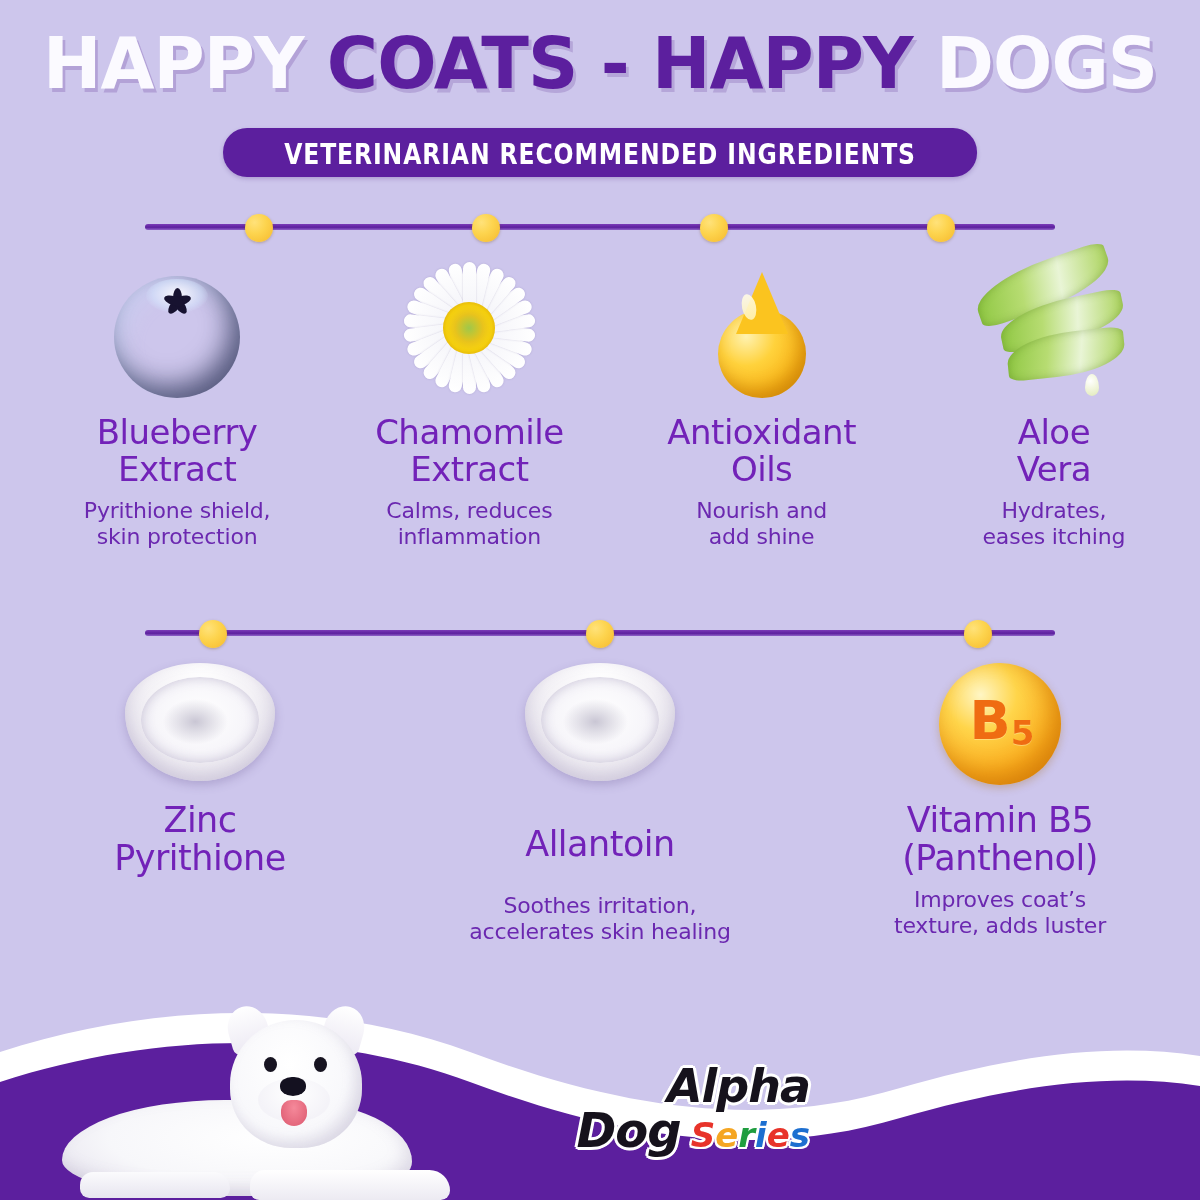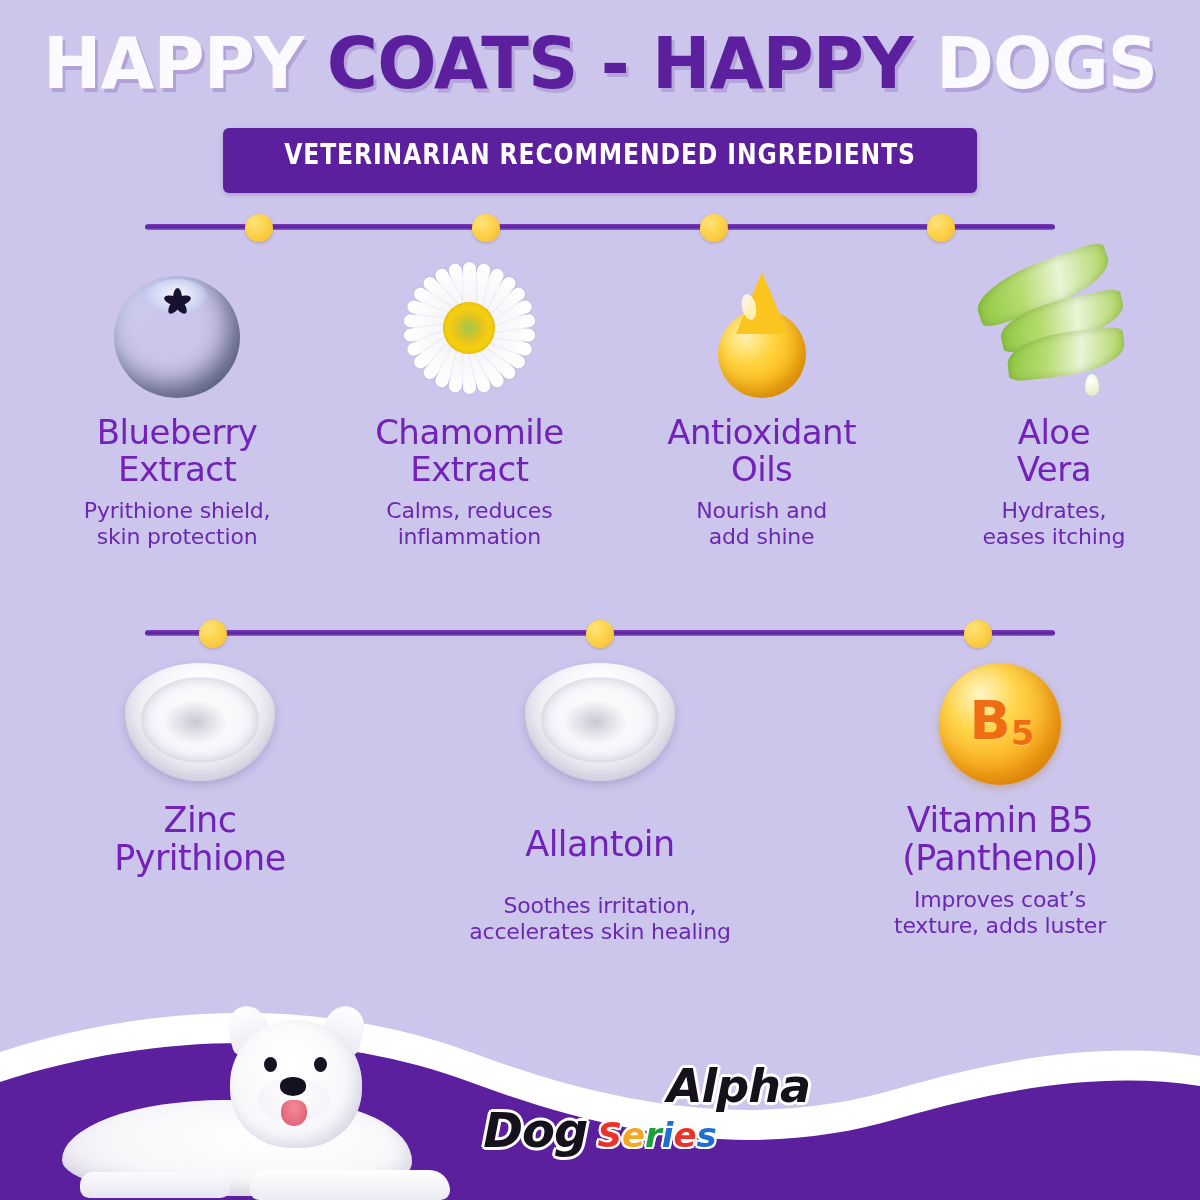--- a/index.html
+++ b/index.html
@@ -24,22 +24,22 @@
     letter-spacing:-1px;
     white-space:nowrap;
     transform:scaleX(0.97);
   }
   .t-white{ color:#fbfaff; text-shadow:3px 4px 0 rgba(110,70,160,.28); }
   .t-purple{ color:#5c1f9e; text-shadow:3px 4px 0 rgba(110,70,160,.25); }
 
   .badge{
     position:absolute; top:128px; left:50%; transform:translateX(-50%);
     background:#5c1f9e;
-    border-radius:6px;
-    padding:9px 26px 22px 26px;
+    border-radius:24px;
+    padding:9px 26px 6px 26px;
     box-shadow:0 2px 4px rgba(80,40,130,.25);
   }
   .badge-text{
     color:#ffffff;
     font-size:29px;
     font-weight:bold;
     letter-spacing:1.0px;
     white-space:nowrap;
     font-family:"DejaVu Sans Condensed","DejaVu Sans", sans-serif;
     transform:scaleX(0.9);
@@ -274,21 +274,21 @@
     font-weight:bold; font-style:italic;
     font-size:46px; line-height:44px;
     color:#16121c;
     letter-spacing:-1px;
     text-shadow:
       -2px -2px 0 #fff, 2px -2px 0 #fff, -2px 2px 0 #fff, 2px 2px 0 #fff,
       -3px 0 0 #fff, 3px 0 0 #fff, 0 -3px 0 #fff, 0 3px 0 #fff;
     text-align: right;
   }
   .logo-line2{
-    display:flex; align-items:baseline; justify-content:center; gap:10px;
+    display:flex; align-items:baseline; justify-content:flex-end; gap:10px;
     margin-top:-2px;
   }
   .logo-dog{
     font-family:"DejaVu Sans", sans-serif;
     font-weight:bold; font-style:italic;
     font-size:48px; line-height:48px; color:#16121c; letter-spacing:-1px;
     text-shadow:
       -2px -2px 0 #fff, 2px -2px 0 #fff, -2px 2px 0 #fff, 2px 2px 0 #fff,
       -3px 0 0 #fff, 3px 0 0 #fff, 0 -3px 0 #fff, 0 3px 0 #fff;
   }

